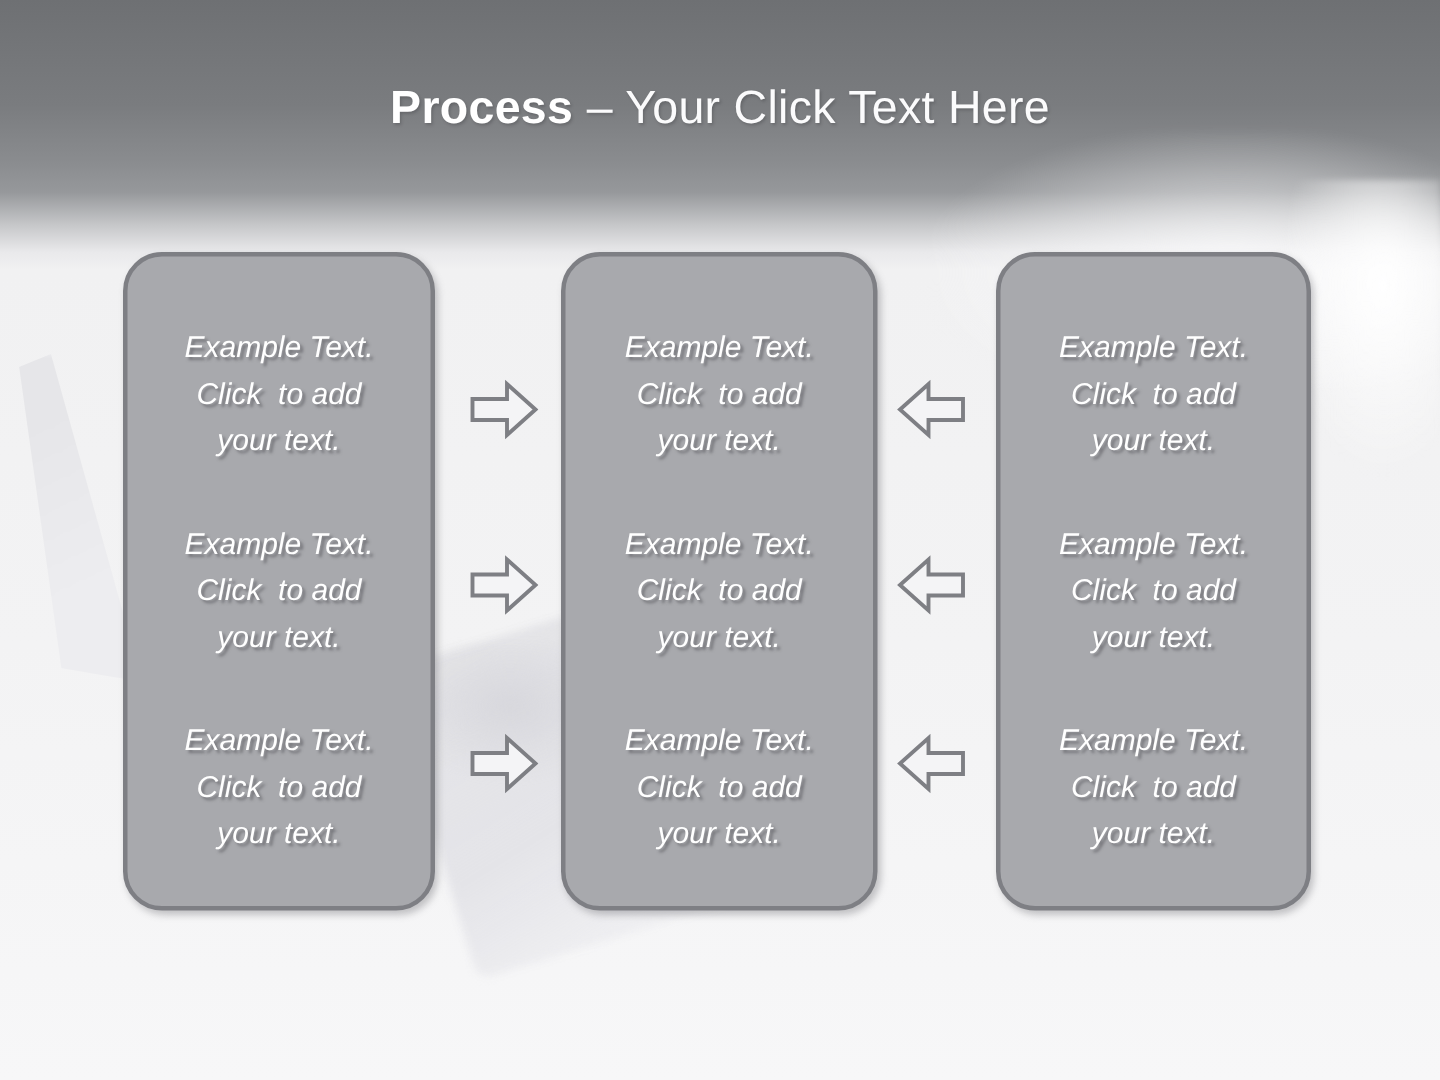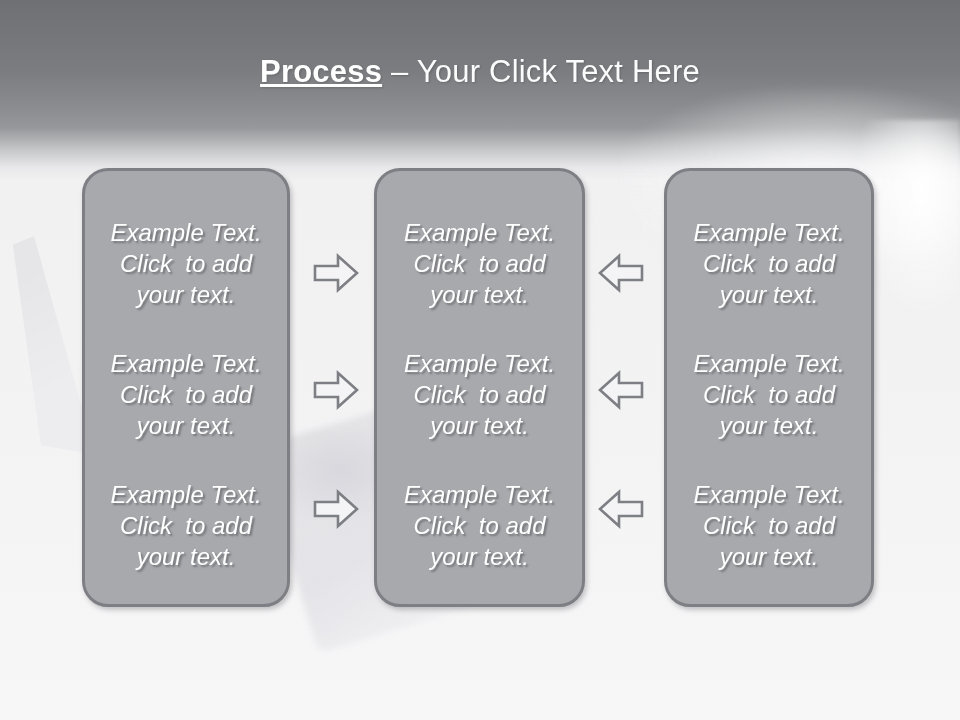--- a/index.html
+++ b/index.html
@@ -13,21 +13,21 @@
   }
 
   
   .header{position:absolute;left:0;top:0;width:960px;height:120px;z-index:3;}
   .title{
     position:absolute;left:0;top:52px;width:100%;
     text-align:center;color:#ffffff;font-size:31px;line-height:40px;
     letter-spacing:.2px;white-space:nowrap;
     text-shadow:1px 1px 2px rgba(40,40,45,.25);
   }
-  .title .t-bold{font-weight:700;text-decoration:underline;}
+  .title .t-bold{font-weight:700;}
   .title .t-rest{font-weight:400;margin-left:9px;color:#fbfbfc;}
 
   
   .wm{position:absolute;z-index:1;pointer-events:none;}
   #wm-screen-edge{
     left:4px;top:236px;width:88px;height:218px;
     background:linear-gradient(155deg,#e6e6e9 20%,#ededf0 70%);
     clip-path:polygon(10% 4%,34% 0%,94% 87%,99% 100%,42% 96%);
     filter:blur(1.5px);
   }
@@ -57,21 +57,21 @@
     position:absolute;top:168px;height:439px;box-sizing:border-box;
     background:#a8a9ad;border:3px solid #7e7f84;border-radius:26px;
     box-shadow:2px 3px 5px rgba(95,95,100,.35);
     display:flex;flex-direction:column;justify-content:center;
     gap:38px;padding-top:14px;z-index:2;
   }
   #box-left{left:82px;width:208px;}
   #box-center{left:374px;width:211px;}
   #box-right{left:664px;width:210px;}
   .titem{
-    color:#ffffff;font-style:italic;font-size:24px;line-height:31px;
+    color:#ffffff;font-style:italic;font-size:20px;line-height:31px;
     text-align:center;cursor:text;
     text-shadow:2px 2px 2px rgba(72,72,78,.55);
   }
   .titem .tline{white-space:nowrap;}
 
   
   .arrow{position:absolute;width:46px;height:40px;z-index:2;}
   .arrow svg{display:block;width:46px;height:40px;}
   .ar1{top:253px;} .ar2{top:370px;} .ar3{top:489px;}
   .a-right{left:313px;} .a-left{left:598px;}

